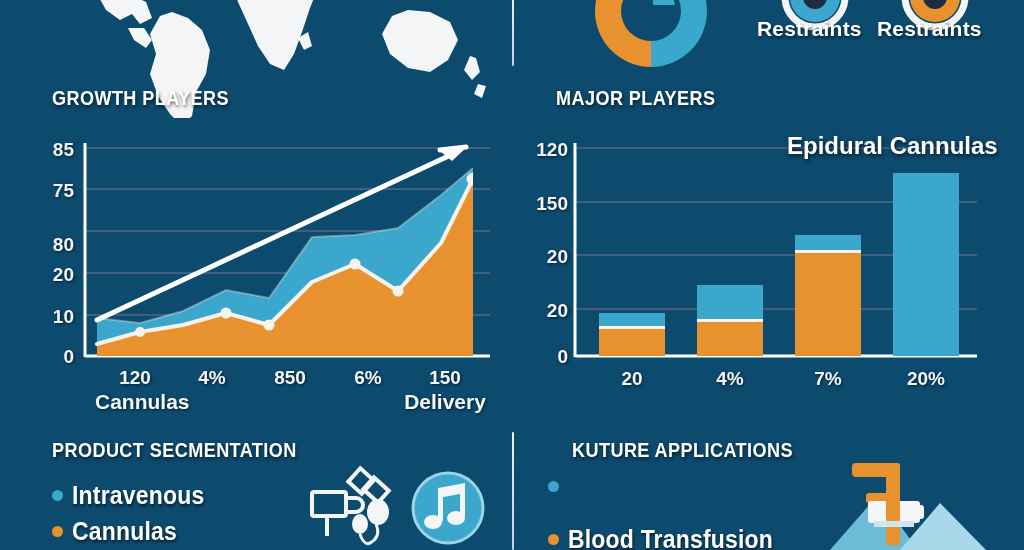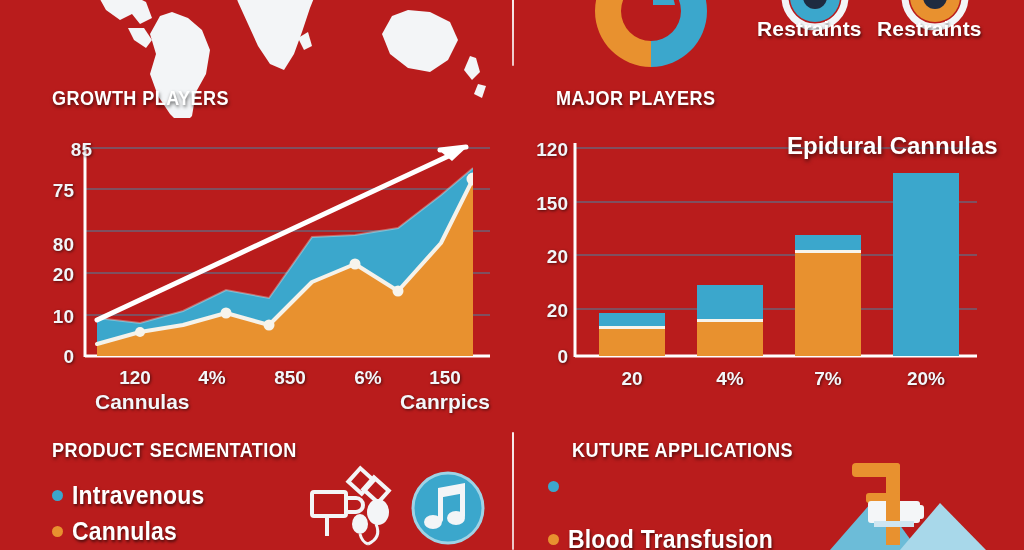--- a/index.html
+++ b/index.html
@@ -5,21 +5,21 @@
   html, body {
     margin: 0;
     padding: 0;
     background: #16202f;
   }
   #page {
     position: relative;
     width: 1024px;
     height: 550px;
     overflow: hidden;
-    background: #b91c1c;
+    background: #0c4a6e;
     background-image:
       radial-gradient(ellipse at 30% 20%, #243category 0%, transparent 0%),
       linear-gradient(160deg, #22304a 0%, #1d2a3e 45%, #1a2639 100%);
     font-family: "Liberation Sans", sans-serif;
     color: #ffffff;
     user-select: none;
   }
 
   
   .vdiv {
@@ -263,38 +263,38 @@
       </g>
 
       <g stroke="#ffffff" stroke-width="5" fill="none" stroke-linecap="round">
         <line x1="97" y1="195" x2="455" y2="28"></line>
       </g>
       <path d="M468,21 L440,26 L452,36 Z" fill="#ffffff"></path>
       <line x1="440" y1="25" x2="466" y2="22" stroke="#ffffff" stroke-width="5" stroke-linecap="round"></line>
     </svg>
 
     
-    <div class="axis-label" style="left:48px; top:14px;  width:44px;">85</div>
+    <div class="axis-label" style="left:30px; top:14px;  width:44px;">85</div>
     <div class="axis-label" style="left:30px; top:55px;  width:44px;">75</div>
     <div class="axis-label" style="left:30px; top:109px;  width:44px;">80</div>
     <div class="axis-label" style="left:30px; top:139px; width:44px;">20</div>
     <div class="axis-label" style="left:30px; top:181px; width:44px;">10</div>
     <div class="axis-label" style="left:30px; top:221px; width:44px;">0</div>
 
     
     <div class="xtick" style="left:95px;  top:242px; width:80px;">
       <span>120</span>
       <span class="sub">Cannulas</span>
     </div>
     <div class="xtick" style="left:172px; top:242px; width:80px;">4%</div>
     <div class="xtick" style="left:250px; top:242px; width:80px;">850</div>
     <div class="xtick" style="left:328px; top:242px; width:80px;">6%</div>
     <div class="xtick" style="left:400px; top:242px; width:90px;">
       <span>150</span>
-      <span class="sub">Canrpics</span>
+      <span class="sub">Delivery</span>
     </div>
   </div>
 
   <div class="panel-title" style="left:556px; top:86px;">
     <span>MAJOR PLAYERS</span>
   </div>
 
   <div class="chart" style="left:512px; top:125px; width:512px; height:250px;">
     <svg width="512" height="250" viewBox="0 0 512 250" aria-hidden="true">
 

